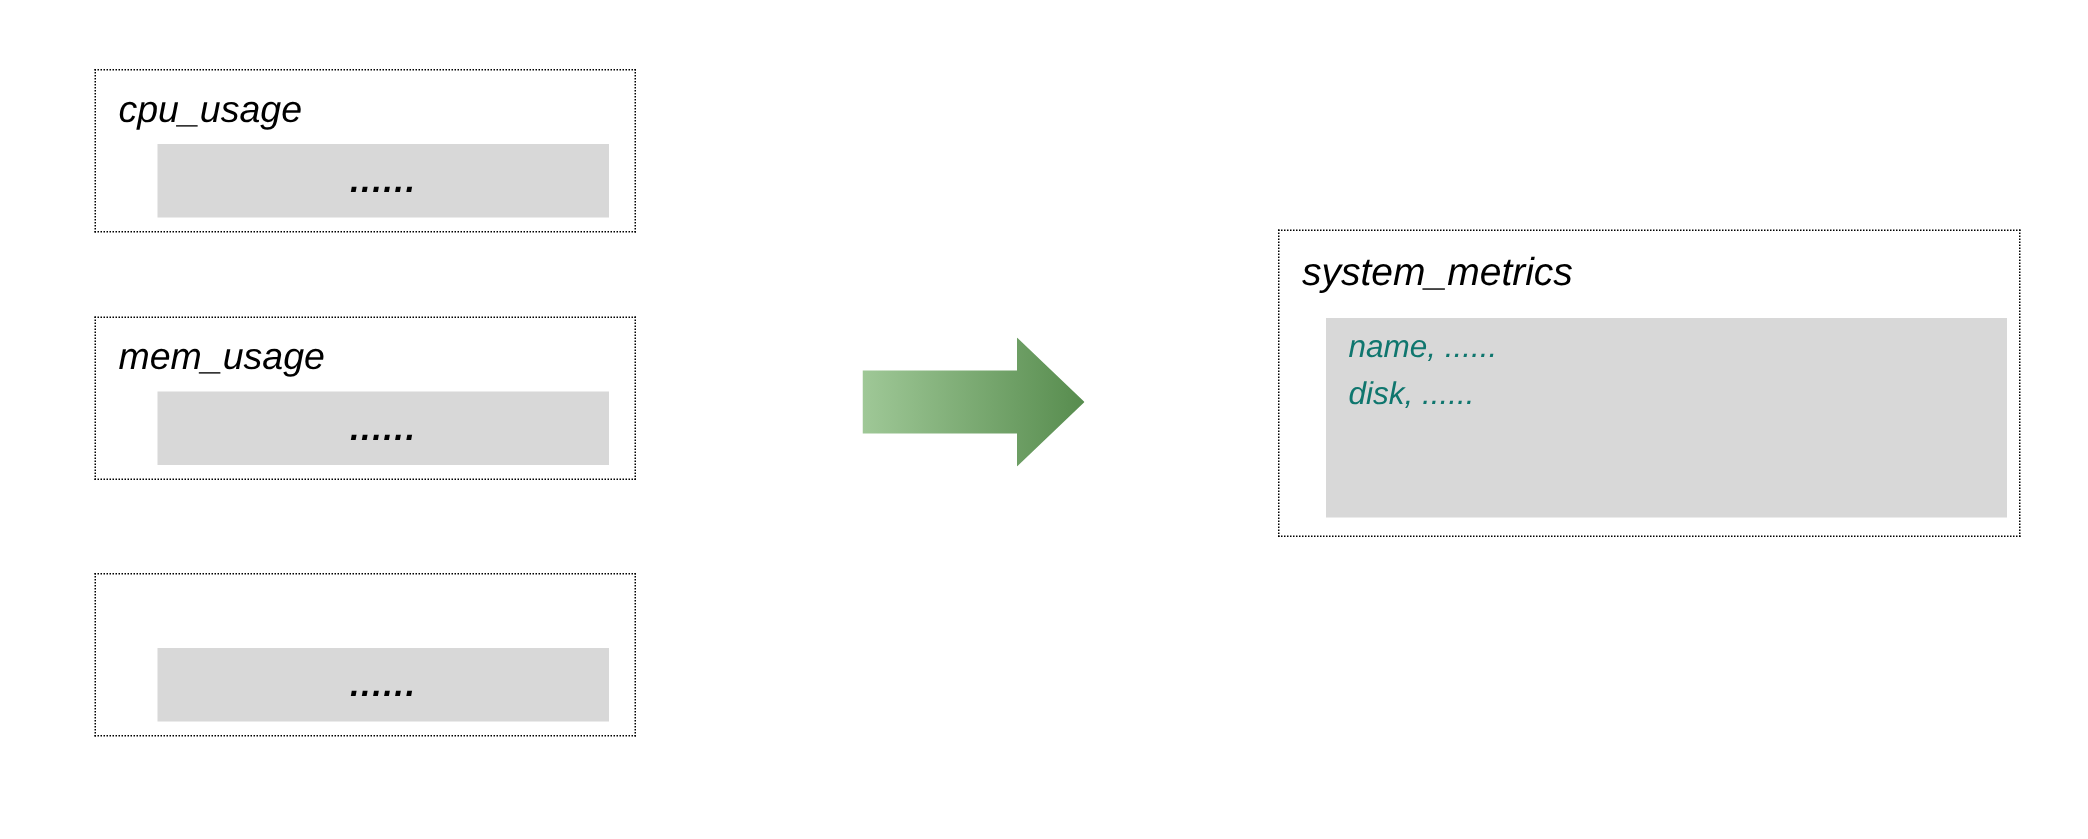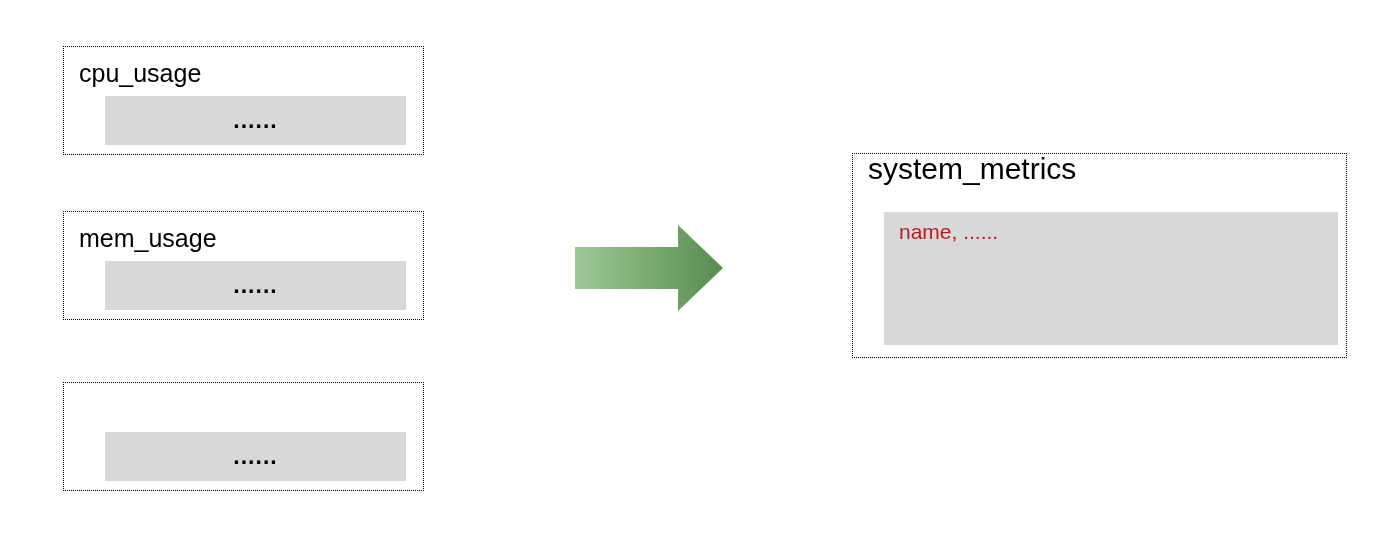--- a/index.html
+++ b/index.html
@@ -8,20 +8,21 @@
     background: #ffffff;
   }
   .canvas {
     position: relative;
     width: 1392px;
     height: 559px;
     background: #ffffff;
     font-family: "Liberation Sans", sans-serif;
     color: #000000;
     overflow: hidden;
+    font-style: italic;
   }
   .table-box {
     position: absolute;
     border: 1.5px dotted #000000;
     background: #ffffff;
     box-sizing: border-box;
   }
   .src-box {
     left: 63px;
     width: 361px;
@@ -54,37 +55,37 @@
     letter-spacing: 1px;
   }
   .target-box {
     left: 852px;
     top: 153px;
     width: 495px;
     height: 205px;
   }
   .target-box .box-title {
     left: 15px;
-    top: 0;
-    font-size: 30px;
+    top: 12px;
+    font-size: 26px;
   }
   .target-panel {
     position: absolute;
     left: 31px;
     top: 58px;
     width: 454px;
     height: 133px;
     background: #d8d8d8;
     box-sizing: border-box;
     padding: 4px 0 0 15px;
   }
   .field-line {
     font-size: 21px;
     line-height: 31px;
-    color: #b91c1c;
+    color: #0f766e;
     white-space: nowrap;
   }
   .arrow-wrap {
     position: absolute;
     left: 575px;
     top: 225px;
     width: 148px;
     height: 86px;
   }
 </style>
@@ -116,16 +117,17 @@
         </linearGradient>
       </defs>
       <polygon points="0,22 103,22 103,0 148,43 103,86 103,64 0,64" fill="url(#arrowGrad)"></polygon>
     </svg>
   </div>
 
   <div class="table-box target-box">
     <div class="box-title">system_metrics</div>
     <div class="target-panel">
       <div class="field-line">name, ......</div>
+      <div class="field-line">disk, ......</div>
     </div>
   </div>
 
 </div>
 
 </body></html>

